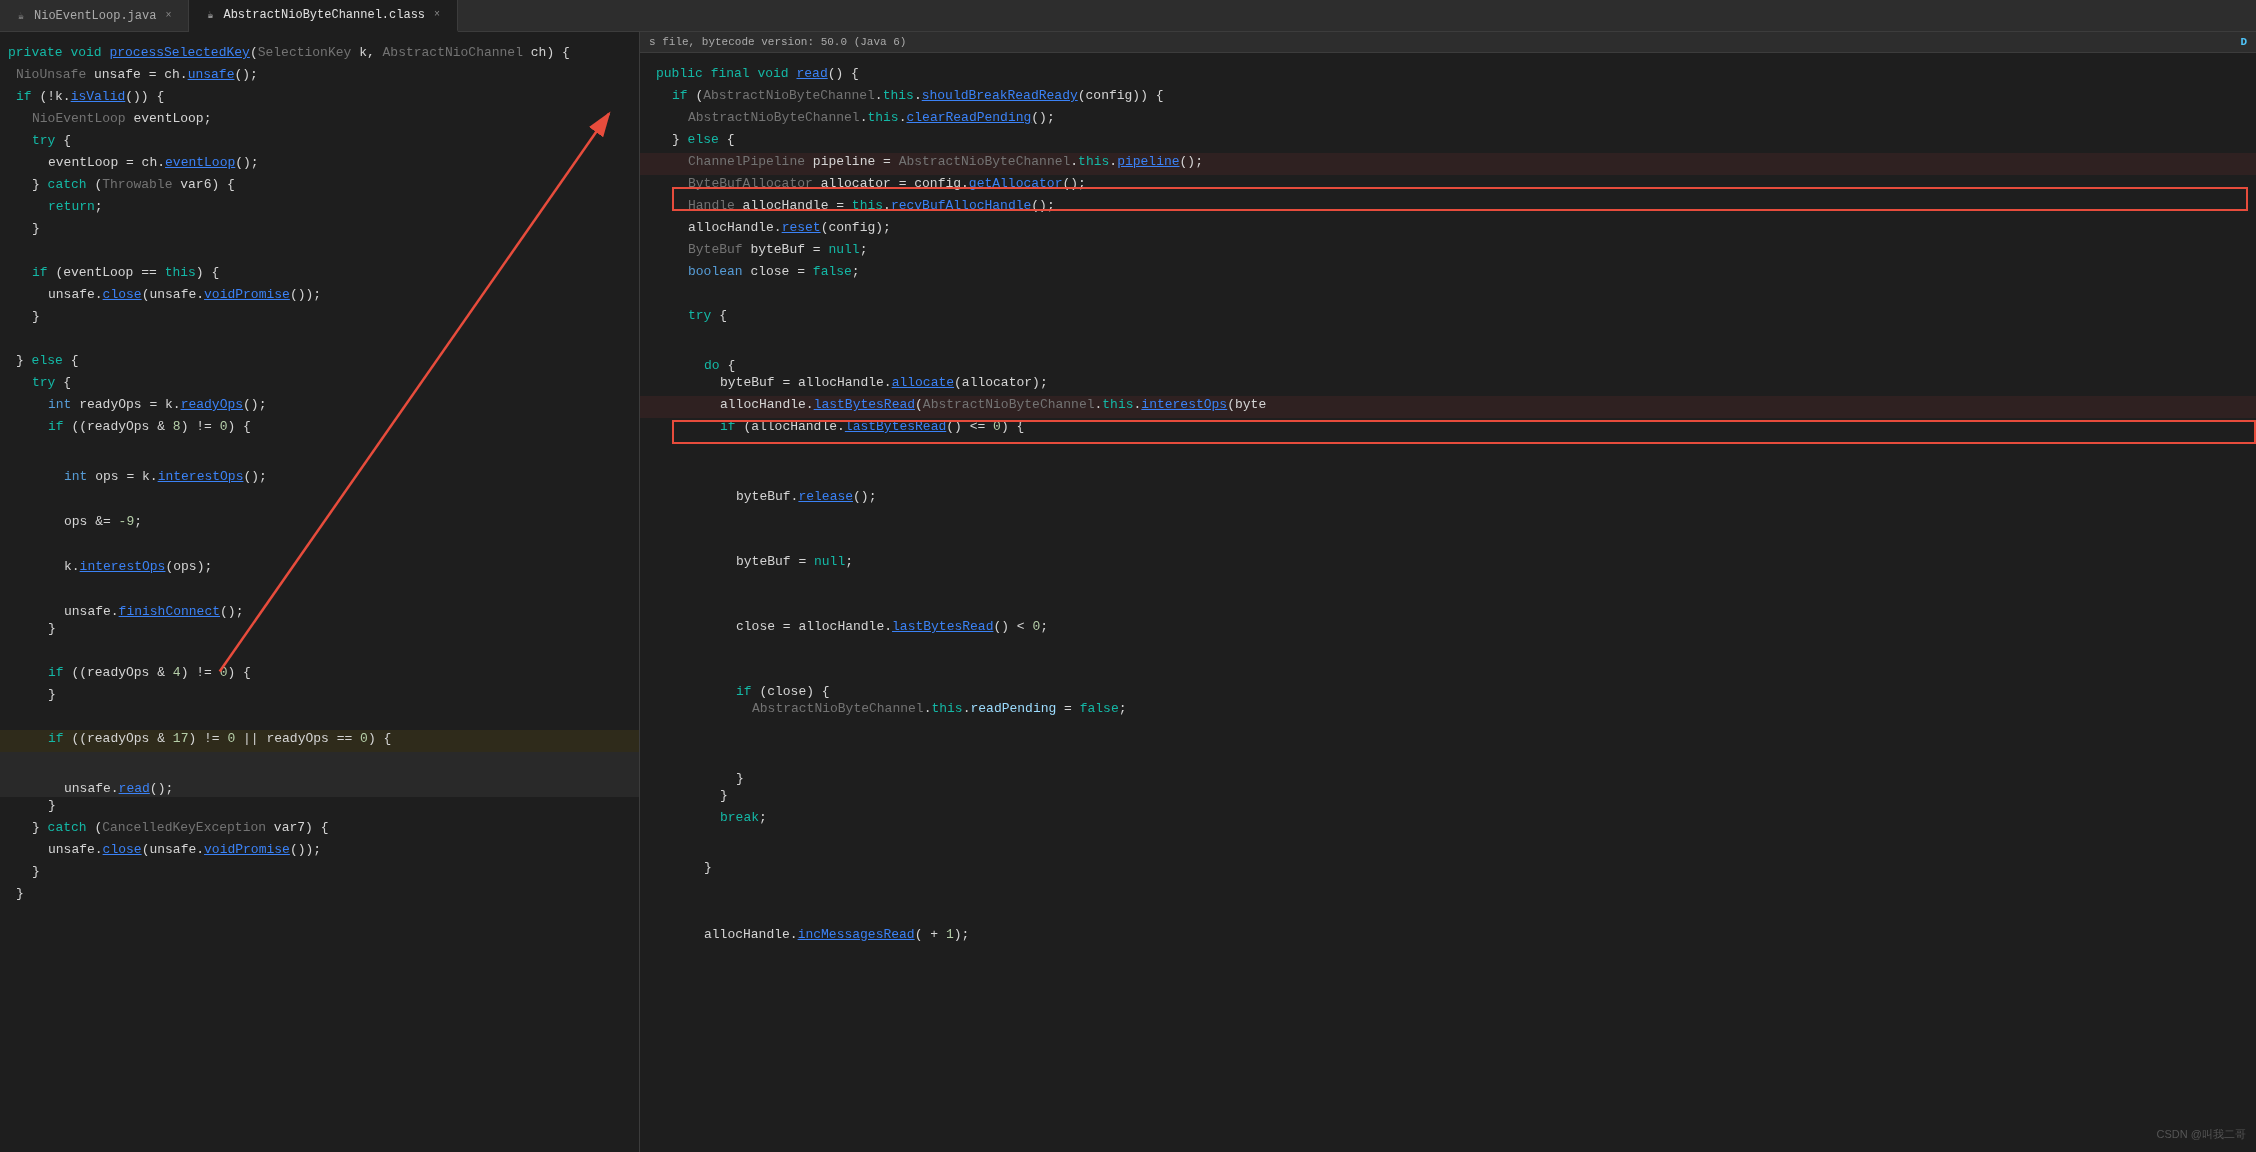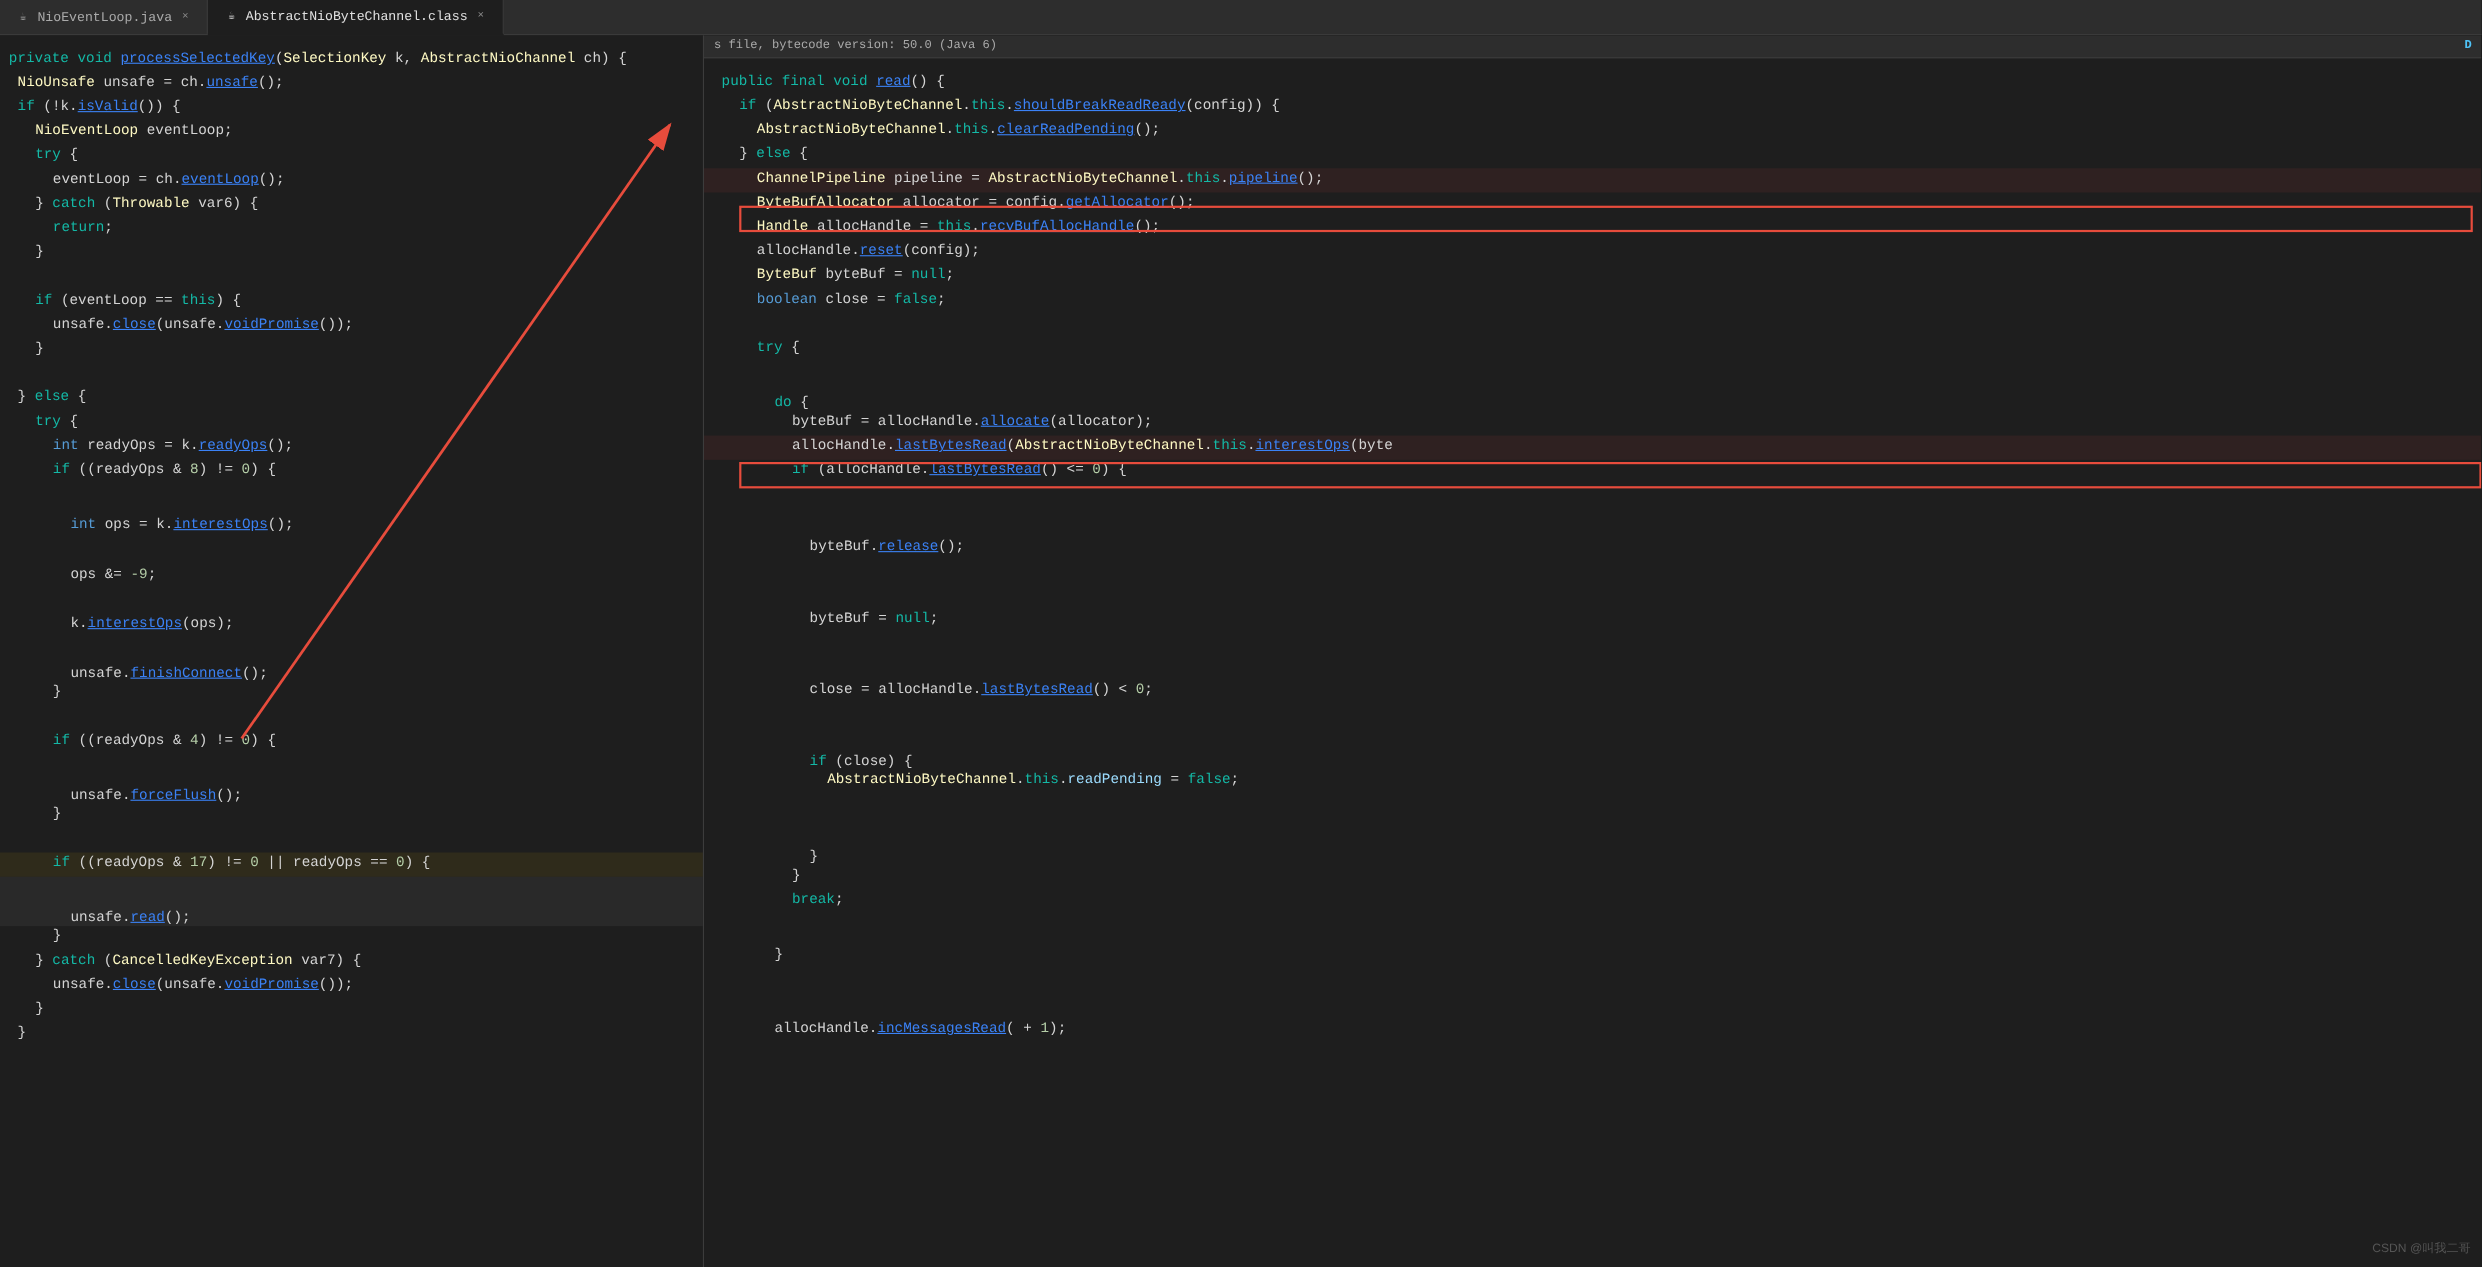--- a/index.html
+++ b/index.html
@@ -124,21 +124,21 @@
       flex: 1;
       padding-left: 8px;
     }
 
     
     .kw { color: #14b8a6; }    
     .kw-prim { color: #569cd6; }    
     .fn { color: #3b82f6; text-decoration: underline; }        
     .num { color: #b5cea8; }
     .field { color: #9cdcfe; }
-    .class-name { color: #fef9c3; }
+    .class-name { color: #737373; }
 
     .red-box {
       border: 2px solid #e74c3c;
       position: absolute;
       pointer-events: none;
       z-index: 10;
     }
 
     
     .arrow-overlay {
@@ -266,23 +266,20 @@
       <div class="code-line">
         <div class="line-content indent3">}</div>
       </div>
       <div class="code-line">
         <div class="line-content">&nbsp;</div>
       </div>
       <div class="code-line">
         <div class="line-content indent3"><span class="kw">if</span> ((readyOps &amp; <span class="num">4</span>) != <span class="num">0</span>) {</div>
       </div>
       <div class="code-line">
-        <div class="line-content indent4">unsafe.<span class="fn">forceFlush</span>();</div>
-      </div>
-      <div class="code-line">
         <div class="line-content indent3">}</div>
       </div>
       <div class="code-line">
         <div class="line-content">&nbsp;</div>
       </div>
       <div class="code-line highlighted-line">
         <div class="line-content indent3"><span class="kw">if</span> ((readyOps &amp; <span class="num">17</span>) != <span class="num">0</span> || readyOps == <span class="num">0</span>) {</div>
       </div>
       <div class="code-line active-line">
         <div class="line-content indent4">unsafe.<span class="fn">read</span>();</div>

